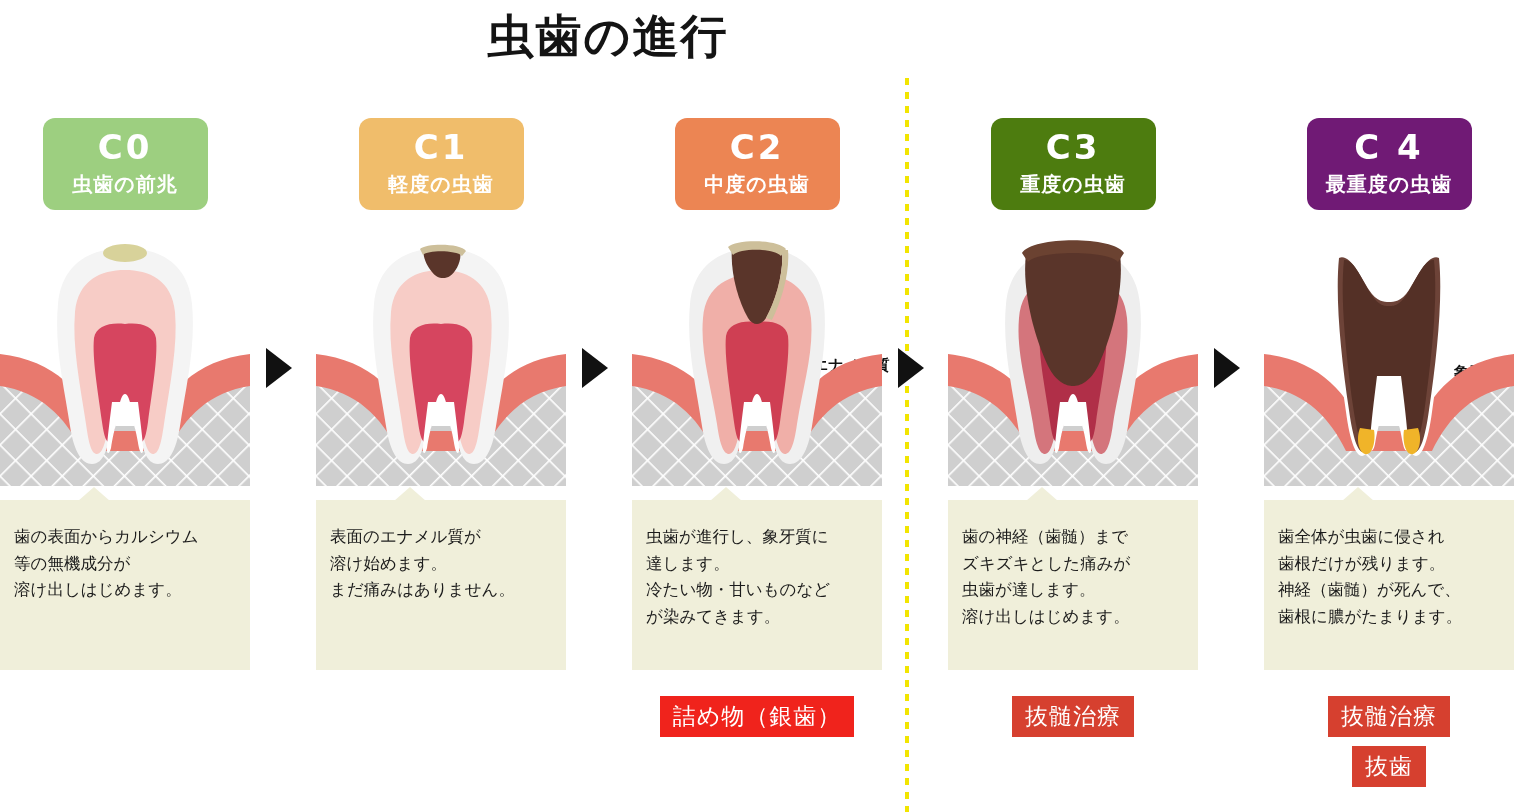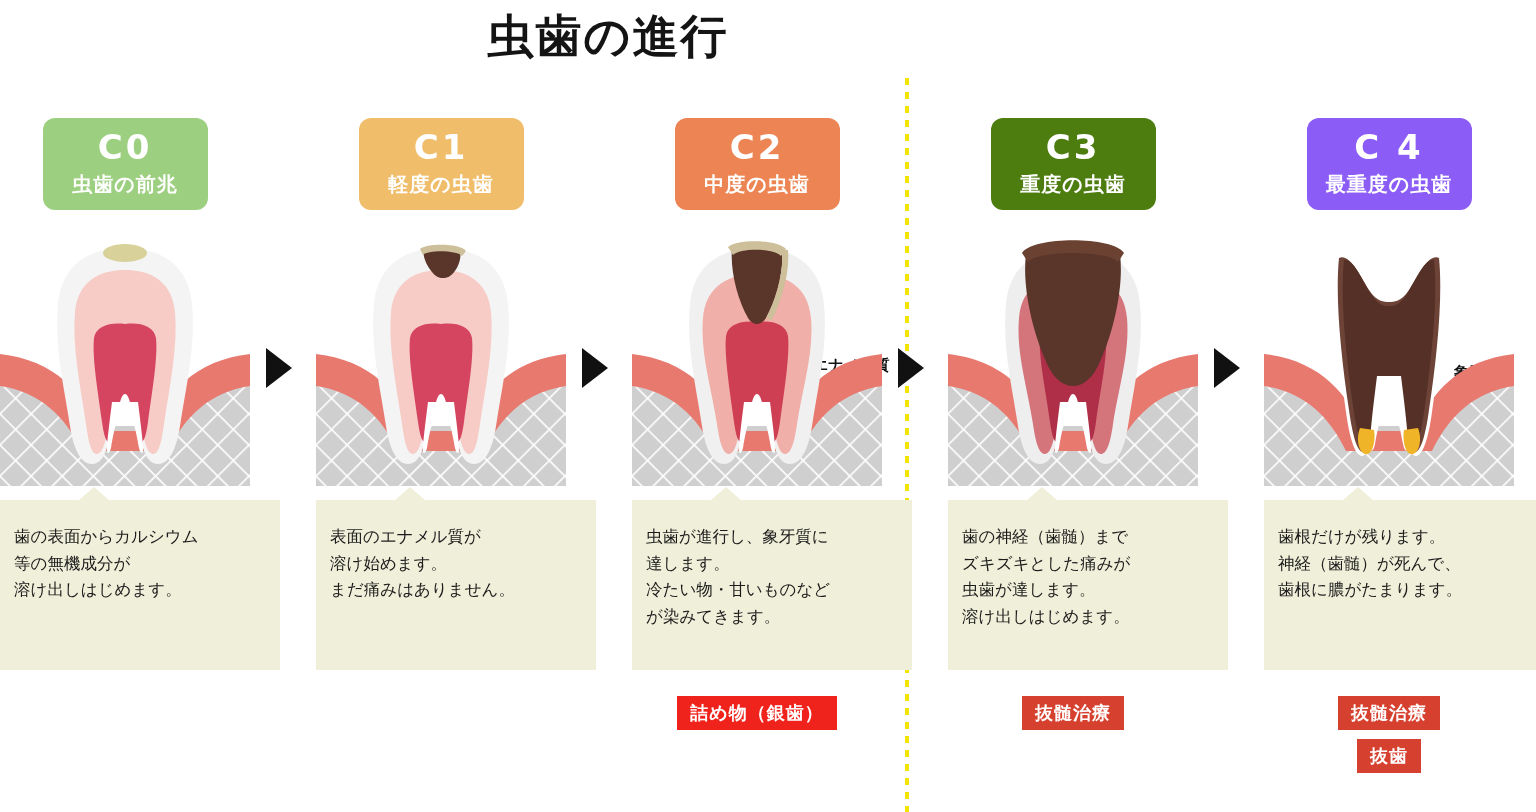--- a/index.html
+++ b/index.html
@@ -52,35 +52,35 @@
   .art svg{display:block;}
 
   
   .cl{
     position:absolute;font-size:15px;font-weight:700;color:#111;white-space:nowrap;
   }
   .leader{position:absolute;background:#111;transform-origin:0 0;height:2px;}
 
   
   .desc{
-    position:absolute;top:382px;left:0;width:280px;min-height:170px;
+    position:absolute;top:382px;left:0;width:250px;min-height:170px;
     background:#f0efda;
     padding:24px 14px 14px 14px;box-sizing:border-box;
   }
   .desc .ln{font-size:16.5px;line-height:1.62;color:#1b1b1b;font-weight:500;white-space:nowrap;}
   .notch{
     position:absolute;top:-13px;left:78px;width:0;height:0;
     border-left:16px solid transparent;border-right:16px solid transparent;
     border-bottom:14px solid #f0efda;
   }
   
   .treat-wrap{position:absolute;top:578px;left:0;width:250px;text-align:center;}
   .treat{
     display:inline-block;background:#e8302a;color:#fff;
-    font-size:18px;font-weight:700;letter-spacing:1px;
+    font-size:23px;font-weight:400;letter-spacing:1px;
     padding:5px 13px;margin-bottom:9px;
   }
   .treat-2{background:#f0231c;}
   .treat-3{background:#d6402f;}
   .treat-4{background:#d6402f;}
 </style>
 </head>
 <body>
 
 <div id="page-title">虫歯の進行</div>
@@ -237,21 +237,21 @@
     <div class="ln">ズキズキとした痛みが</div>
     <div class="ln">虫歯が達します。</div>
     <div class="ln">溶け出しはじめます。</div>
   </div>
   <div class="treat-wrap">
     <div class="treat treat-3">抜髄治療</div>
   </div>
 </div>
 
 <div class="stage stage-4">
-  <div class="badge" id="b4" style="background: #8b5cf6;">
+  <div class="badge" id="b4" style="background: #701a75;">
     <div class="code">C 4</div>
     <div class="sub">最重度の虫歯</div>
   </div>
   <div class="art">
     <svg width="250" height="260" viewBox="0 0 250 260">
       <defs>
         <pattern id="bonepat4" width="22" height="22" patternUnits="userSpaceOnUse" patternTransform="rotate(45)">
           <rect width="22" height="22" fill="#cfcfcf"></rect>
           <rect width="22" height="1.6" fill="#ffffff"></rect>
           <rect width="1.6" height="22" fill="#ffffff"></rect>
@@ -266,20 +266,21 @@
 
       <path d="M113,150 C110,174 107,198 106,216 C105,226 109,228 111,218 C115,196 119,180 125,180 C131,180 135,196 139,218 C141,228 145,226 144,216 C143,198 140,174 137,150 Z" fill="#ffffff"></path>
 
       <path d="M96,202 C92,212 94,226 101,228 C108,230 112,216 110,204 Z" fill="#f0b429"></path>
       <path d="M140,204 C138,216 142,230 149,228 C156,226 158,212 154,202 Z" fill="#f0b429"></path>
     </svg>
   </div>
 
   <div class="desc">
     <div class="notch"></div>
+    <div class="ln">歯全体が虫歯に侵され</div>
     <div class="ln">歯根だけが残ります。</div>
     <div class="ln">神経（歯髄）が死んで、</div>
     <div class="ln">歯根に膿がたまります。</div>
   </div>
   <div class="treat-wrap">
     <div class="treat treat-4">抜髄治療</div>
     <br>
     <div class="treat treat-4">抜歯</div>
   </div>
 </div>

